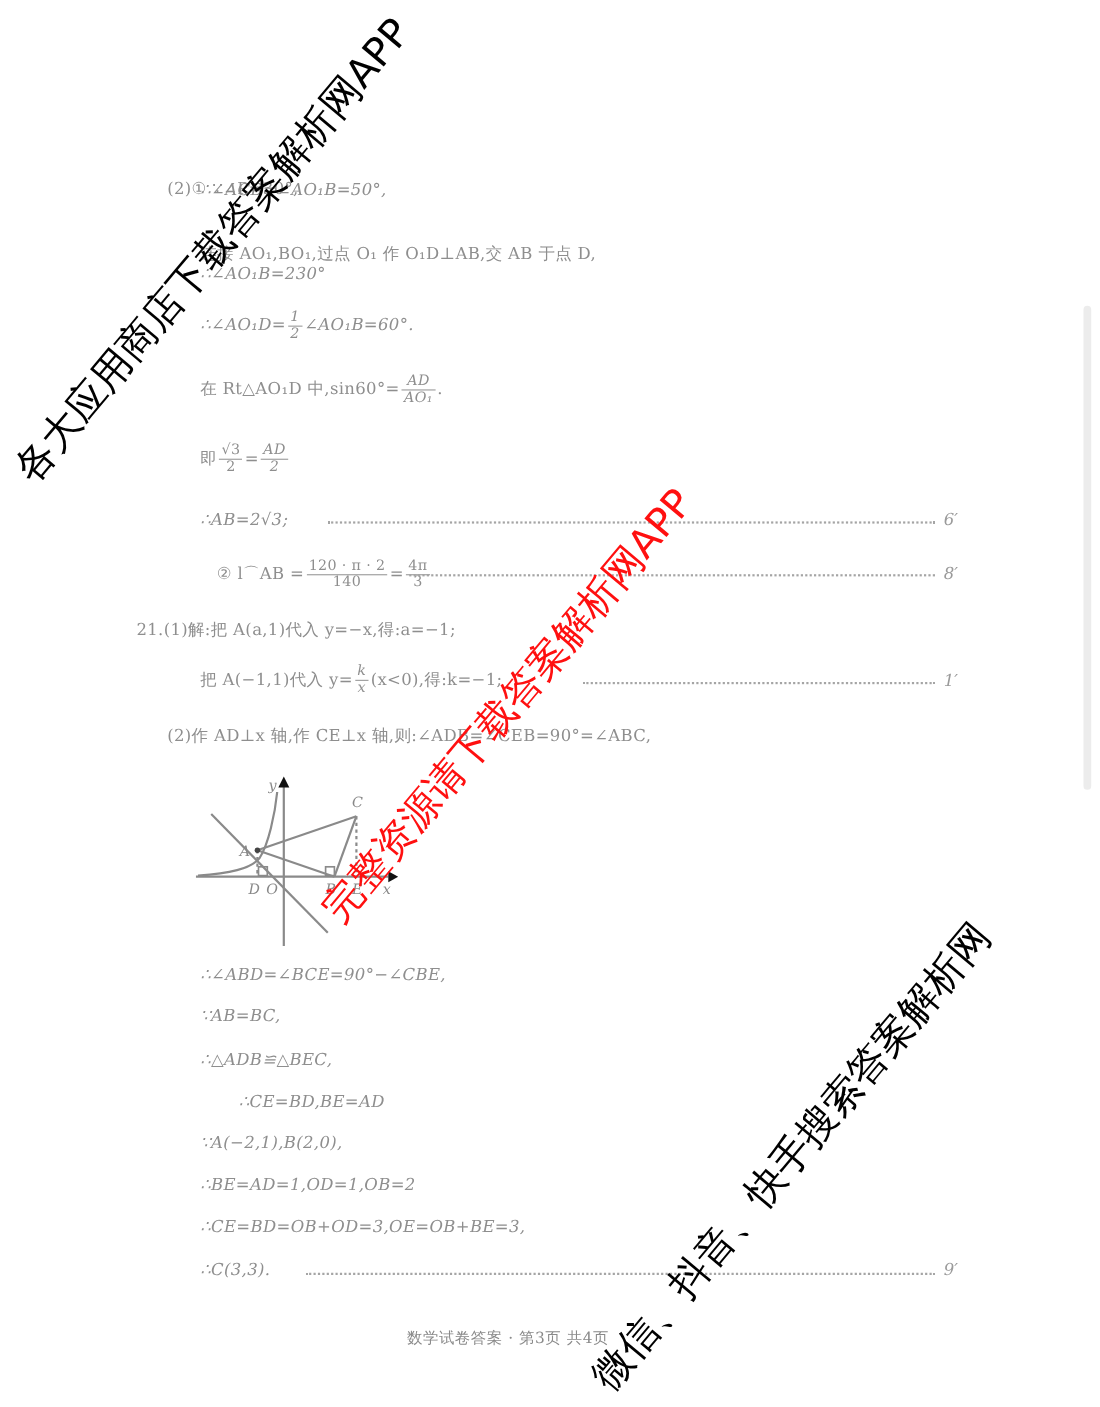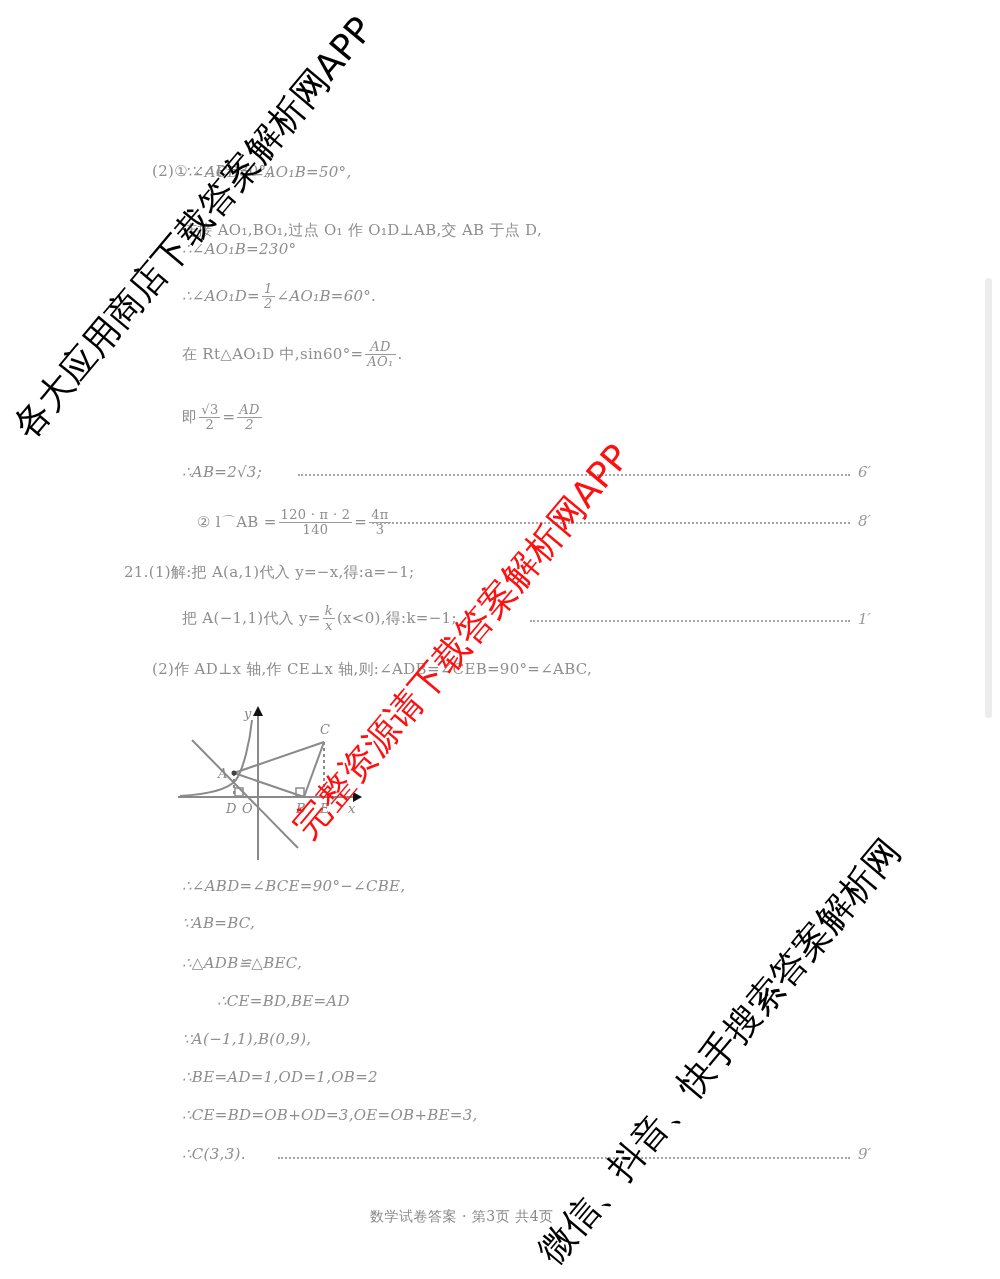--- a/index.html
+++ b/index.html
@@ -93,21 +93,21 @@
   <text x="64" y="113">O</text>
   <text x="118" y="113">B</text>
   <text x="142" y="113">E</text>
   <text x="170" y="113">x</text>
 </svg>
 
 <div class="line it" style="left:182px;top:877px;">∴∠ABD=∠BCE=90°−∠CBE,</div>
 <div class="line it" style="left:182px;top:914px;">∵AB=BC,</div>
 <div class="line it" style="left:182px;top:954px;">∴△ADB≌△BEC,</div>
 <div class="line it" style="left:182px;top:992px;margin-left:35px;">∴CE=BD,BE=AD</div>
-<div class="line it" style="left:182px;top:1030px;">∵A(−1,1),B(0,9),</div>
+<div class="line it" style="left:182px;top:1030px;">∵A(−2,1),B(2,0),</div>
 <div class="line it" style="left:182px;top:1068px;">∴BE=AD=1,OD=1,OB=2</div>
 <div class="line it" style="left:182px;top:1106px;">∴CE=BD=OB+OD=3,OE=OB+BE=3,</div>
 <div class="line it" style="left:182px;top:1145px;">∴C(3,3).</div>
 <div class="dots" style="left:278px;top:1157px;width:572px;"></div>
 <div class="score" style="left:858px;top:1145px;">9′</div>
 
 <div class="footer">数学试卷答案 · 第3页 共4页</div>
 
 <div class="scrollbar"></div>
 

